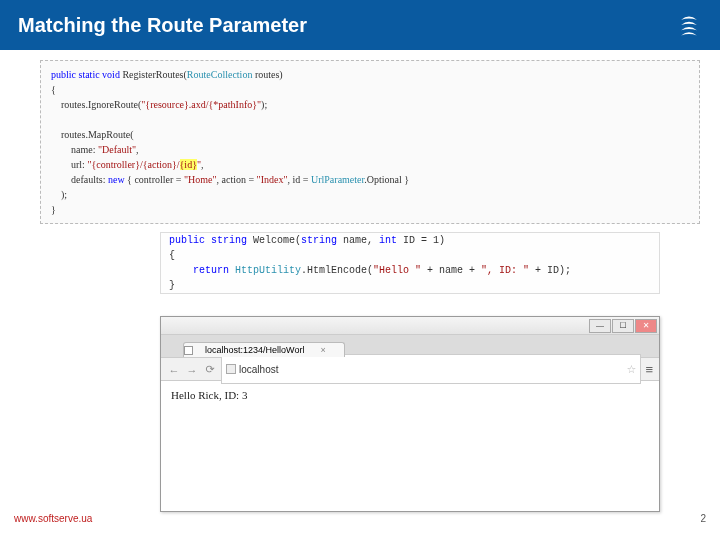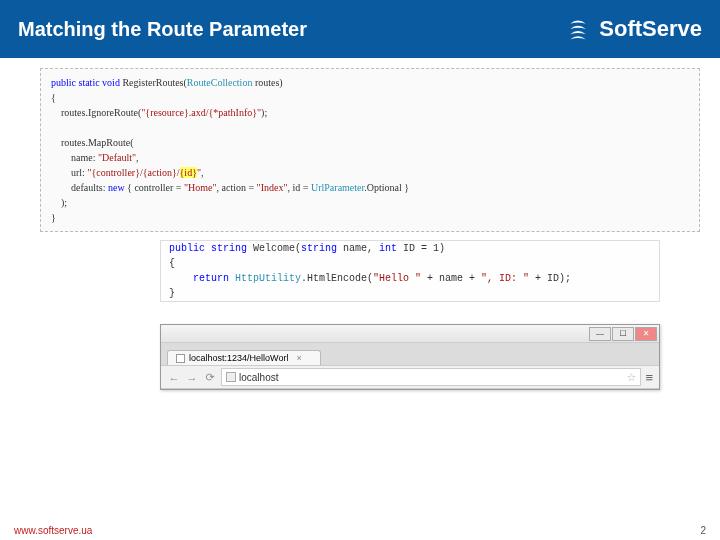--- a/index.html
+++ b/index.html
@@ -1,59 +1,58 @@
 <!DOCTYPE html>
 <html><head>
 <meta charset="utf-8">
 <style>
   * { box-sizing: border-box; margin: 0; padding: 0; }
   body { width: 720px; height: 540px; font-family: Arial, sans-serif; background: #fff; position: relative; overflow: hidden; }
-  .header { background: #0a5aa0; height: 58px; display: flex; align-items: center; justify-content: space-between; padding: 0 18px; }
+  .header { background: #0a5aa0; height: 50px; display: flex; align-items: center; justify-content: space-between; padding: 0 18px; }
   .title { color: #fff; font-size: 20px; font-weight: bold; }
   .brand { display: flex; align-items: center; gap: 8px; }
   .brand-logo { width: 26px; height: 26px; }
   .brand-text { color: #fff; font-size: 22px; font-weight: bold; }
   .content { padding: 10px 20px 0 40px; }
   .code-box { border: 1px dashed #bbb; background: #fafafa; padding: 6px 10px; font-family: Liberation Serif, serif; font-size: 10px; line-height: 1.5; white-space: pre; color: #333; margin-bottom: 8px; }
   .code-box2 { border: 1px solid #ddd; background: #fefefe; padding: 0 8px; font-family: Consolas, "Courier New", monospace; font-size: 10px; line-height: 1.5; white-space: pre; color: #333; margin-left: 120px; margin-right: 40px; margin-bottom: 22px; }
   .kw { color: #0000ff; }
   .type { color: #2b91af; }
   .str { color: #a31515; }
   .hl { background: #ffff66; }
   .browser { margin-left: 120px; margin-right: 40px; border: 1px solid #9a9a9a; background: #fff; box-shadow: 1px 1px 3px rgba(0,0,0,0.2); }
   .titlebar { height: 18px; background: linear-gradient(#f5f5f5,#e5e5e5); display: flex; justify-content: flex-end; align-items: center; padding: 0 2px; gap: 1px; border-bottom: 1px solid #ccc; }
   .winbtn { width: 22px; height: 14px; background: #eaeaea; border: 1px solid #aaa; font-size: 8px; display: flex; align-items: center; justify-content: center; color: #333; }
   .winbtn.close { background: #e88; color: #fff; }
   .tabbar { height: 22px; background: #dcdcdc; display: flex; align-items: flex-end; padding-left: 6px; }
-  .tab { background: #f7f7f7; border: 1px solid #bbb; border-bottom: none; border-radius: 3px 3px 0 0; padding: 2px 18px 2px 8px; font-size: 9px; position: relative; display:flex; align-items:center; gap:4px;}
+  .tab { background: #f7f7f7; border: 1px solid #bbb; border-bottom: none; border-radius: 3px 3px 0 0; padding: 2px 18px 2px 0; font-size: 9px; position: relative; display:flex; align-items:center; gap:12px;margin-left:16px;}
   .tab .x { font-size: 9px; color: #888; margin-left: 4px; }
   .addrrow { height: 24px; background: #f1f1f1; border-top: 1px solid #ccc; border-bottom: 1px solid #ccc; display: flex; align-items: center; padding: 0 6px; gap: 4px; }
   .navicon { width: 14px; height: 14px; color: #888; font-size: 11px; display:flex; align-items:center; justify-content:center;}
-  .addrbar { flex: 1; background: #fff; border: 1px solid #ccc; border-radius: 0; height: 18px; display: flex; align-items: center; padding: 0 4px; font-size: 10px; color: #555; gap:3px;}
+  .addrbar { flex: 1; background: #fff; border: 1px solid #ccc; border-radius: 0; height: 30px; display: flex; align-items: center; padding: 0 4px; font-size: 10px; color: #555; gap:3px;}
   .addrbar .page-icon { width:10px; height:10px; border:1px solid #aaa; background:#eee;}
   .star { color: #bbb; font-size: 11px; }
   .menuicon { font-size: 13px; color: #666; }
   .page { padding: 8px 10px; font-size: 11px; color: #222; min-height: 130px; font-family: "Times New Roman", serif; }
-  .footer { position: absolute; bottom: 0; left: 0; right: 0; height: 20px; display: flex; align-items: center; justify-content: space-between; padding: 0 14px; font-size: 10px; }
+  .footer { position: absolute; bottom: 12px; left: 0; right: 0; height: 20px; display: flex; align-items: center; justify-content: space-between; padding: 0 14px; font-size: 10px; }
   .footer-url { color: #c02020; }
   .footer-num { color: #555; }
 </style>
 </head>
 <body>
 
 <div class="header">
   <div class="title">Matching the Route Parameter</div>
   <div class="brand">
     <svg class="brand-logo" viewBox="0 0 40 40">
       <path d="M8 12 Q20 2 32 12 Q20 8 8 12 Z" fill="#fff"></path>
       <path d="M8 20 Q20 10 32 20 Q20 16 8 20 Z" fill="#fff"></path>
       <path d="M8 28 Q20 18 32 28 Q20 24 8 28 Z" fill="#fff"></path>
       <path d="M8 36 Q20 26 32 36 Q20 32 8 36 Z" fill="#fff"></path>
     </svg>
-    <div class="brand-text">SoftServe</div>
   </div>
 </div>
 
 <div class="content">
 
   <div class="code-box"><span class="kw">public static void</span> <span>RegisterRoutes</span>(<span class="type">RouteCollection</span> <span>routes)</span>
 <span>{</span>
 <span>    routes.IgnoreRoute(</span><span class="str">"{resource}.axd/{*pathInfo}"</span><span>);</span>
 <span></span>
 <span>    routes.MapRoute(</span>
@@ -86,20 +85,23 @@
       <div class="navicon">→</div>
       <div class="navicon">⟳</div>
       <div class="addrbar">
         <span class="page-icon"></span>
         <span style="color:#333">localhost</span>
         <span style="flex:1"></span>
         <span class="star">☆</span>
       </div>
       <div class="menuicon">≡</div>
     </div>
+    <div class="page">
+      <span>Hello Rick, ID: 3</span>
+    </div>
   </div>
 
 </div>
 
 <div class="footer">
   <span class="footer-url">www.softserve.ua</span>
   <span class="footer-num">2</span>
 </div>
 
 </body></html>

